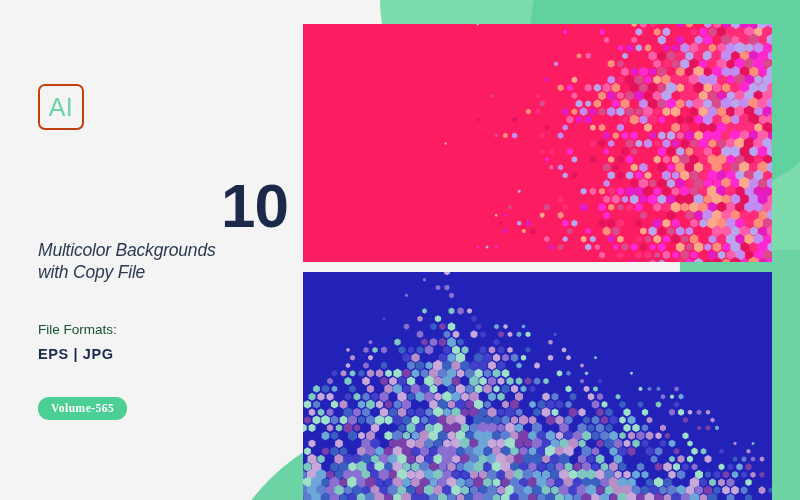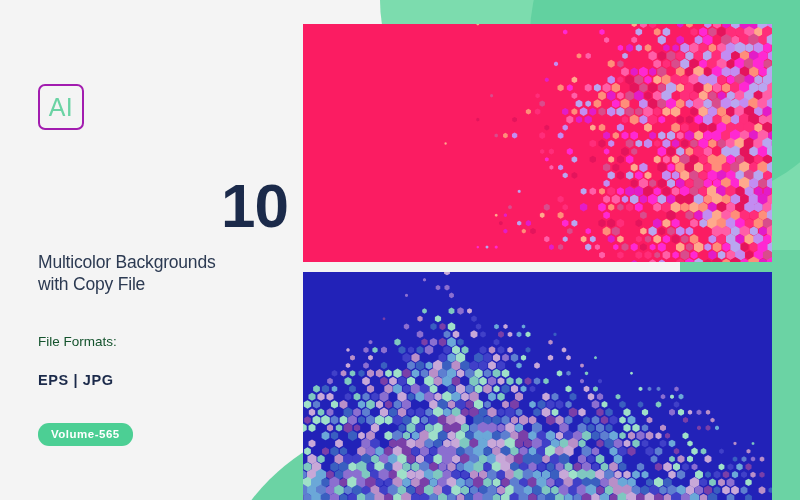--- a/index.html
+++ b/index.html
@@ -58,21 +58,21 @@
     position: absolute;
     left: 38px;
     top: 84px;
     width: 250px;
     z-index: 6;
   }
 
   #ai-badge {
     width: 46px;
     height: 46px;
-    border: 2px solid #a21caf;
+    border: 2px solid #c2410c;
     border-radius: 7px;
     display: flex;
     align-items: center;
     justify-content: center;
     box-sizing: border-box;
   }
   #ai-badge-label {
     color: #6BD3A4;
     font-size: 25px;
     letter-spacing: 0.5px;
@@ -91,51 +91,53 @@
 
   #title-main {
     margin-top: 8px;
     font-size: 25.5px;
     font-weight: bold;
     color: #1B2A4A;
     line-height: 1.12;
     letter-spacing: -0.4px;
   }
   #subtitle-block {
-    margin-top: 16px;
+    margin-top: 4px;
     font-size: 17.5px;
     color: #2C3A52;
     line-height: 1.25;
     letter-spacing: -0.2px;
+    font-style: italic;
   }
 
   #formats-block { margin-top: 36px; }
   #formats-label {
     font-size: 13.5px;
     color: #14532d;
     line-height: 1.5;
   }
   #formats-value {
-    margin-top: 20px;
+    margin-top: 6px;
     font-size: 14.5px;
     font-weight: bold;
     color: #1B2A4A;
     letter-spacing: 0.6px;
   }
 
   #volume-badge {
     margin-top: 35px;
     display: inline-block;
     background: #4CCF94;
     color: #ffffff;
     font-size: 11.5px;
     font-weight: bold;
     letter-spacing: 0.5px;
     padding: 5px 13px 6px 13px;
     border-radius: 11px;
+    font-family: Liberation Serif, serif;
   }
 
   
   .panel {
     position: absolute;
     overflow: hidden;
     z-index: 4;
   }
   #panel-pink {
     left: 303px;

